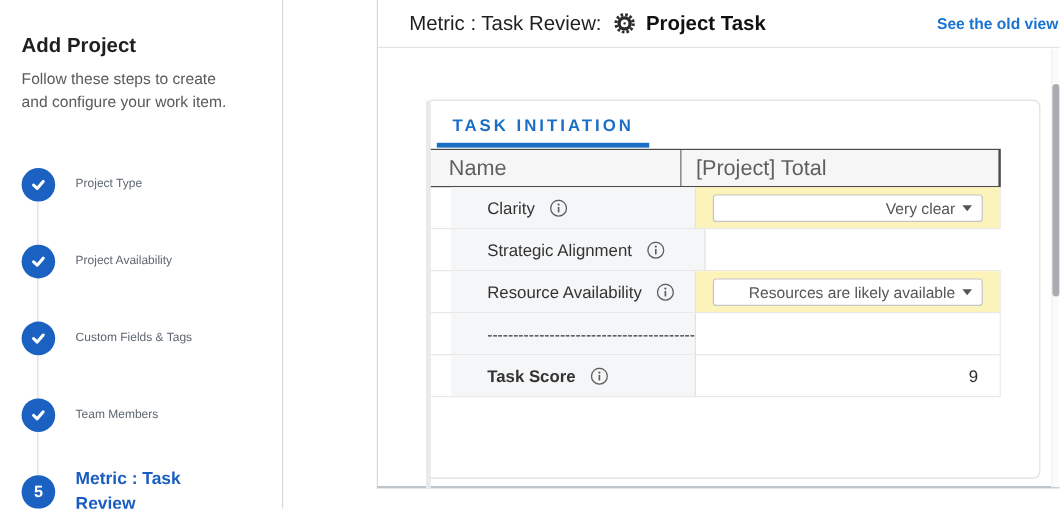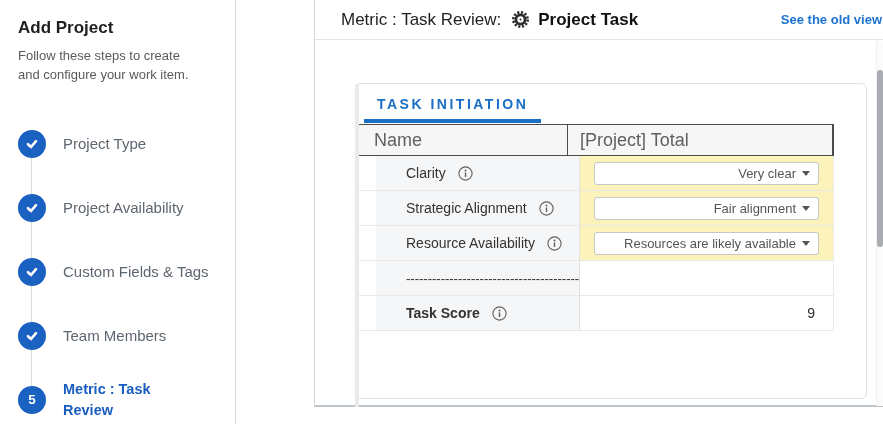--- a/index.html
+++ b/index.html
@@ -1,32 +1,32 @@
 <!DOCTYPE html>
 <html><head>
 <meta charset="utf-8">
 <style>
   * { margin:0; padding:0; box-sizing:border-box; }
   html,body { width:883px; height:424px; background:#fff; overflow:hidden;
               font-family:"Liberation Sans","DejaVu Sans",sans-serif; position:relative; }
 
   
   .sidebar { position:absolute; left:0; top:0; width:236px; height:424px;
-             border-right:1px solid #d9d9d9; padding:18px 18px; background:#fff; }
+             border-right:1px solid #d9d9d9; padding:28px 18px; background:#fff; }
   .sidebar-title { font-size:17px; font-weight:700; color:#1f1f1f; }
   .sidebar-sub { margin-top:9px; font-size:13px; line-height:1.45; color:#5a5a5a; width:186px; }
   .steps { position:relative; margin-top:27px; }
   .steps::before { content:""; position:absolute; left:13px; top:20px; bottom:42px;
                    width:1px; background:#ddd; }
   .step { position:relative; display:flex; align-items:center; gap:17px; height:64px; }
   .badge { width:28px; height:28px; border-radius:50%; background:#1a61c1; flex:0 0 28px;
            display:flex; align-items:center; justify-content:center; }
   .badge svg { display:block; }
   .badge-num { color:#fff; font-size:13.5px; font-weight:700; }
-  .step-label { font-size:15px; color:#5e6670; }
+  .step-label { font-size:10px; color:#5e6670; }
   .step.current .step-label { color:#1a5dc0; font-weight:700; font-size:14.5px;
                               line-height:1.4; width:118px; }
 
   
   .main { position:absolute; left:314px; top:0; width:569px; height:407px;
           border-left:1px solid #d8d8d8; border-bottom:2px solid #bdc4ca; background:#fff; }
   .main-header { height:40px; border-bottom:1px solid #e4e4e4; display:flex;
                  align-items:center; padding-left:26px; position:relative; }
   .title-prefix { font-size:17px; color:#1f1f1f; }
   .gear { margin:0 7px 0 9px; display:flex; align-items:center; }
@@ -177,26 +177,20 @@
         <div class="cell c-name">
           <span class="name-label">Strategic Alignment</span>
           <span class="info">
             <svg width="15" height="15" viewBox="0 0 15 15">
                 <circle cx="7.5" cy="7.5" r="6.6" fill="none" stroke="#5f5f5f" stroke-width="1.1"></circle>
                 <circle cx="7.5" cy="4.5" r="0.95" fill="#5f5f5f"></circle>
                 <rect x="6.8" y="6.3" width="1.4" height="4.8" rx="0.7" fill="#5f5f5f"></rect>
               </svg>
           </span>
         </div>
-        <div class="cell c-total hl">
-          <div class="dropdown">
-            <span class="dd-text">Fair alignment</span>
-            <span class="caret"></span>
-          </div>
-        </div>
       </div>
 
       <div class="trow drow">
         <div class="cell c-name">
           <span class="name-label">Resource Availability</span>
           <span class="info">
             <svg width="15" height="15" viewBox="0 0 15 15">
                 <circle cx="7.5" cy="7.5" r="6.6" fill="none" stroke="#5f5f5f" stroke-width="1.1"></circle>
                 <circle cx="7.5" cy="4.5" r="0.95" fill="#5f5f5f"></circle>
                 <rect x="6.8" y="6.3" width="1.4" height="4.8" rx="0.7" fill="#5f5f5f"></rect>

